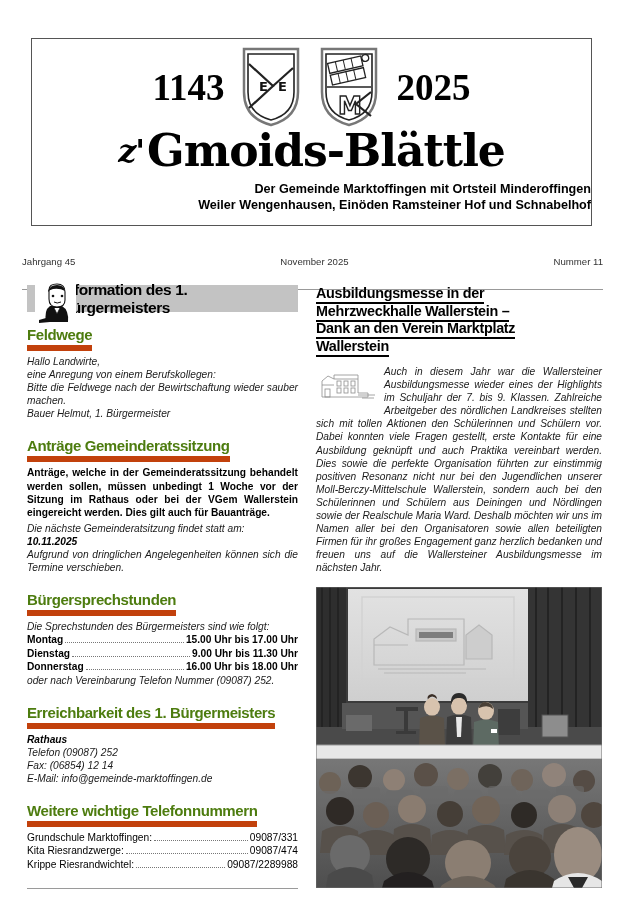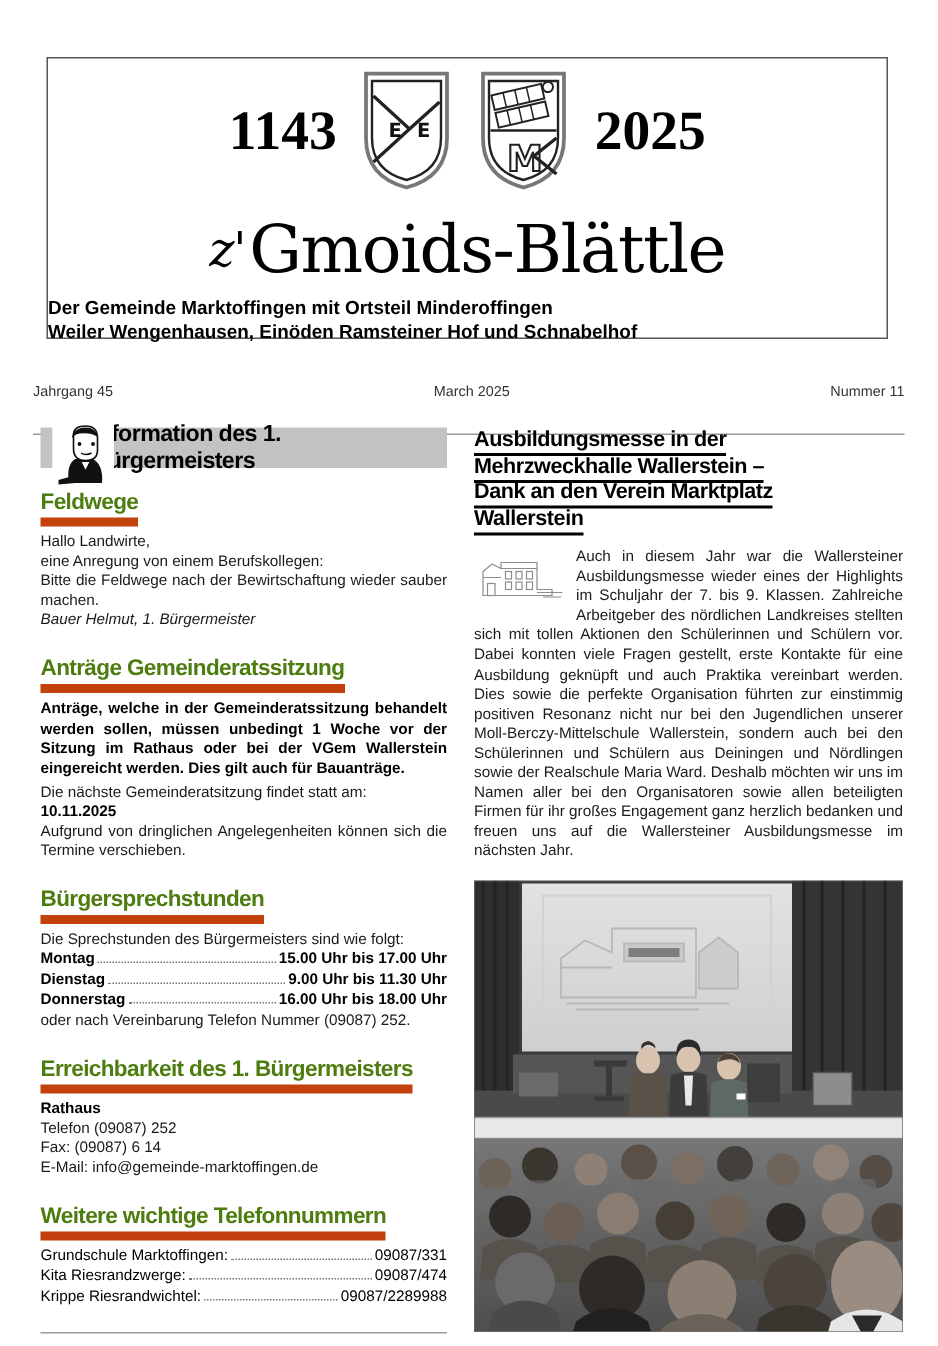--- a/index.html
+++ b/index.html
@@ -44,36 +44,36 @@
     color: #000;
     line-height: 1;
   }
   .crest {
     width: 62px;
     height: 82px;
   }
   .fraktur-title {
     text-align: center;
     font-family: "DejaVu Serif", serif;
-    font-weight: normal;
+    font-weight: bold;
     font-size: 44px;
     letter-spacing: -1px;
     line-height: 1;
-    margin-top: 18px;
+    margin-top: 2px;
     color: #000;
     white-space: nowrap;
   }
   .fraktur-title .pre {
     font-size: 32px;
     font-style: italic;
     vertical-align: 4px;
     margin-right: 3px;
   }
   .subtitle {
-    text-align: left;
+    text-align: right;
     font-family: "Liberation Sans", sans-serif;
     font-weight: bold;
     font-size: 12.6px;
     line-height: 15.5px;
     margin-top: 9px;
     color: #000;
   }
 
   
   .issue-bar {
@@ -143,20 +143,21 @@
     color: #4d7c0f;
   }
   .sec { margin-bottom: 17px; }
 
   p.body {
     font-size: 10.2px;
     line-height: 13.1px;
     margin: 0;
     text-align: justify;
     color: #1a1a1a;
+    font-style: italic;
   }
   p.body.left { text-align: left; }
   .bold-block {
     font-size: 10.2px;
     line-height: 13.1px;
     font-weight: bold;
     text-align: justify;
     margin: 0 0 3px 0;
     color: #000;
   }
@@ -266,21 +267,21 @@
   </div>
 
   <div class="subtitle">
     <div>Der Gemeinde Marktoffingen mit Ortsteil Minderoffingen</div>
     <div>Weiler Wengenhausen, Einöden Ramsteiner Hof und Schnabelhof</div>
   </div>
 </div>
 
 <div class="issue-bar">
   <span>Jahrgang 45</span>
-  <span>March 2025</span>
+  <span>November 2025</span>
   <span>Nummer 11</span>
 </div>
 
 <div class="col col-left">
 
   <div class="banner with-portrait">
     <svg class="portrait" viewBox="0 0 39 45">
       <rect x="0" y="0" width="39" height="45" fill="#ffffff"></rect>
       <rect x="3" y="2" width="33" height="40" fill="#ffffff" stroke="#ffffff"></rect>
       <path d="M10 42 Q8 30 14 26 L26 26 Q33 30 32 42 Z" fill="#111"></path>
@@ -331,21 +332,21 @@
       <span class="val">16.00 Uhr bis 18.00 Uhr</span>
     </div>
 
     <p class="body left">oder nach Vereinbarung Telefon Nummer (09087) 252.</p>
   </div>
 
   <div class="sec">
     <h2 class="head">Erreichbarkeit des 1. Bürgermeisters</h2>
     <p class="body left" style="font-weight:bold;color:#000">Rathaus</p>
     <p class="body left">Telefon (09087) 252</p>
-    <p class="body left">Fax: (09087) 6 14</p>
+    <p class="body left">Fax: (06854) 12 14</p>
     <p class="body left">E-Mail: info@gemeinde-marktoffingen.de</p>
   </div>
 
   <div class="sec">
     <h2 class="head">Weitere wichtige Telefonnummern</h2>
     <div class="leader-row">
       <span class="lbl normal">Grundschule Marktoffingen:</span>
       <span class="dots"></span>
       <span class="val normal">09087/331</span>
     </div>

